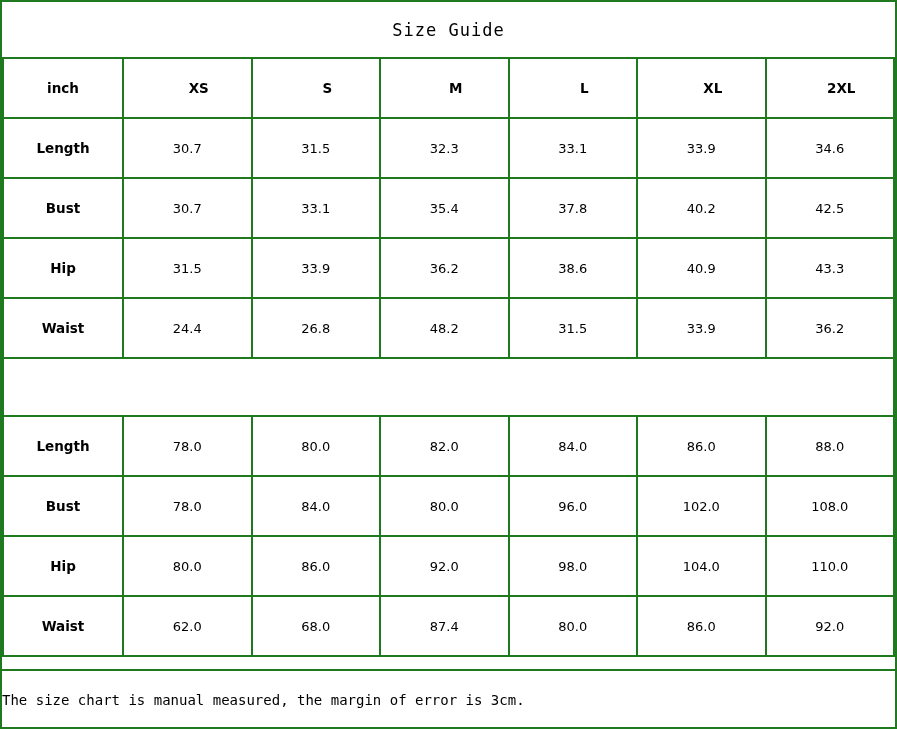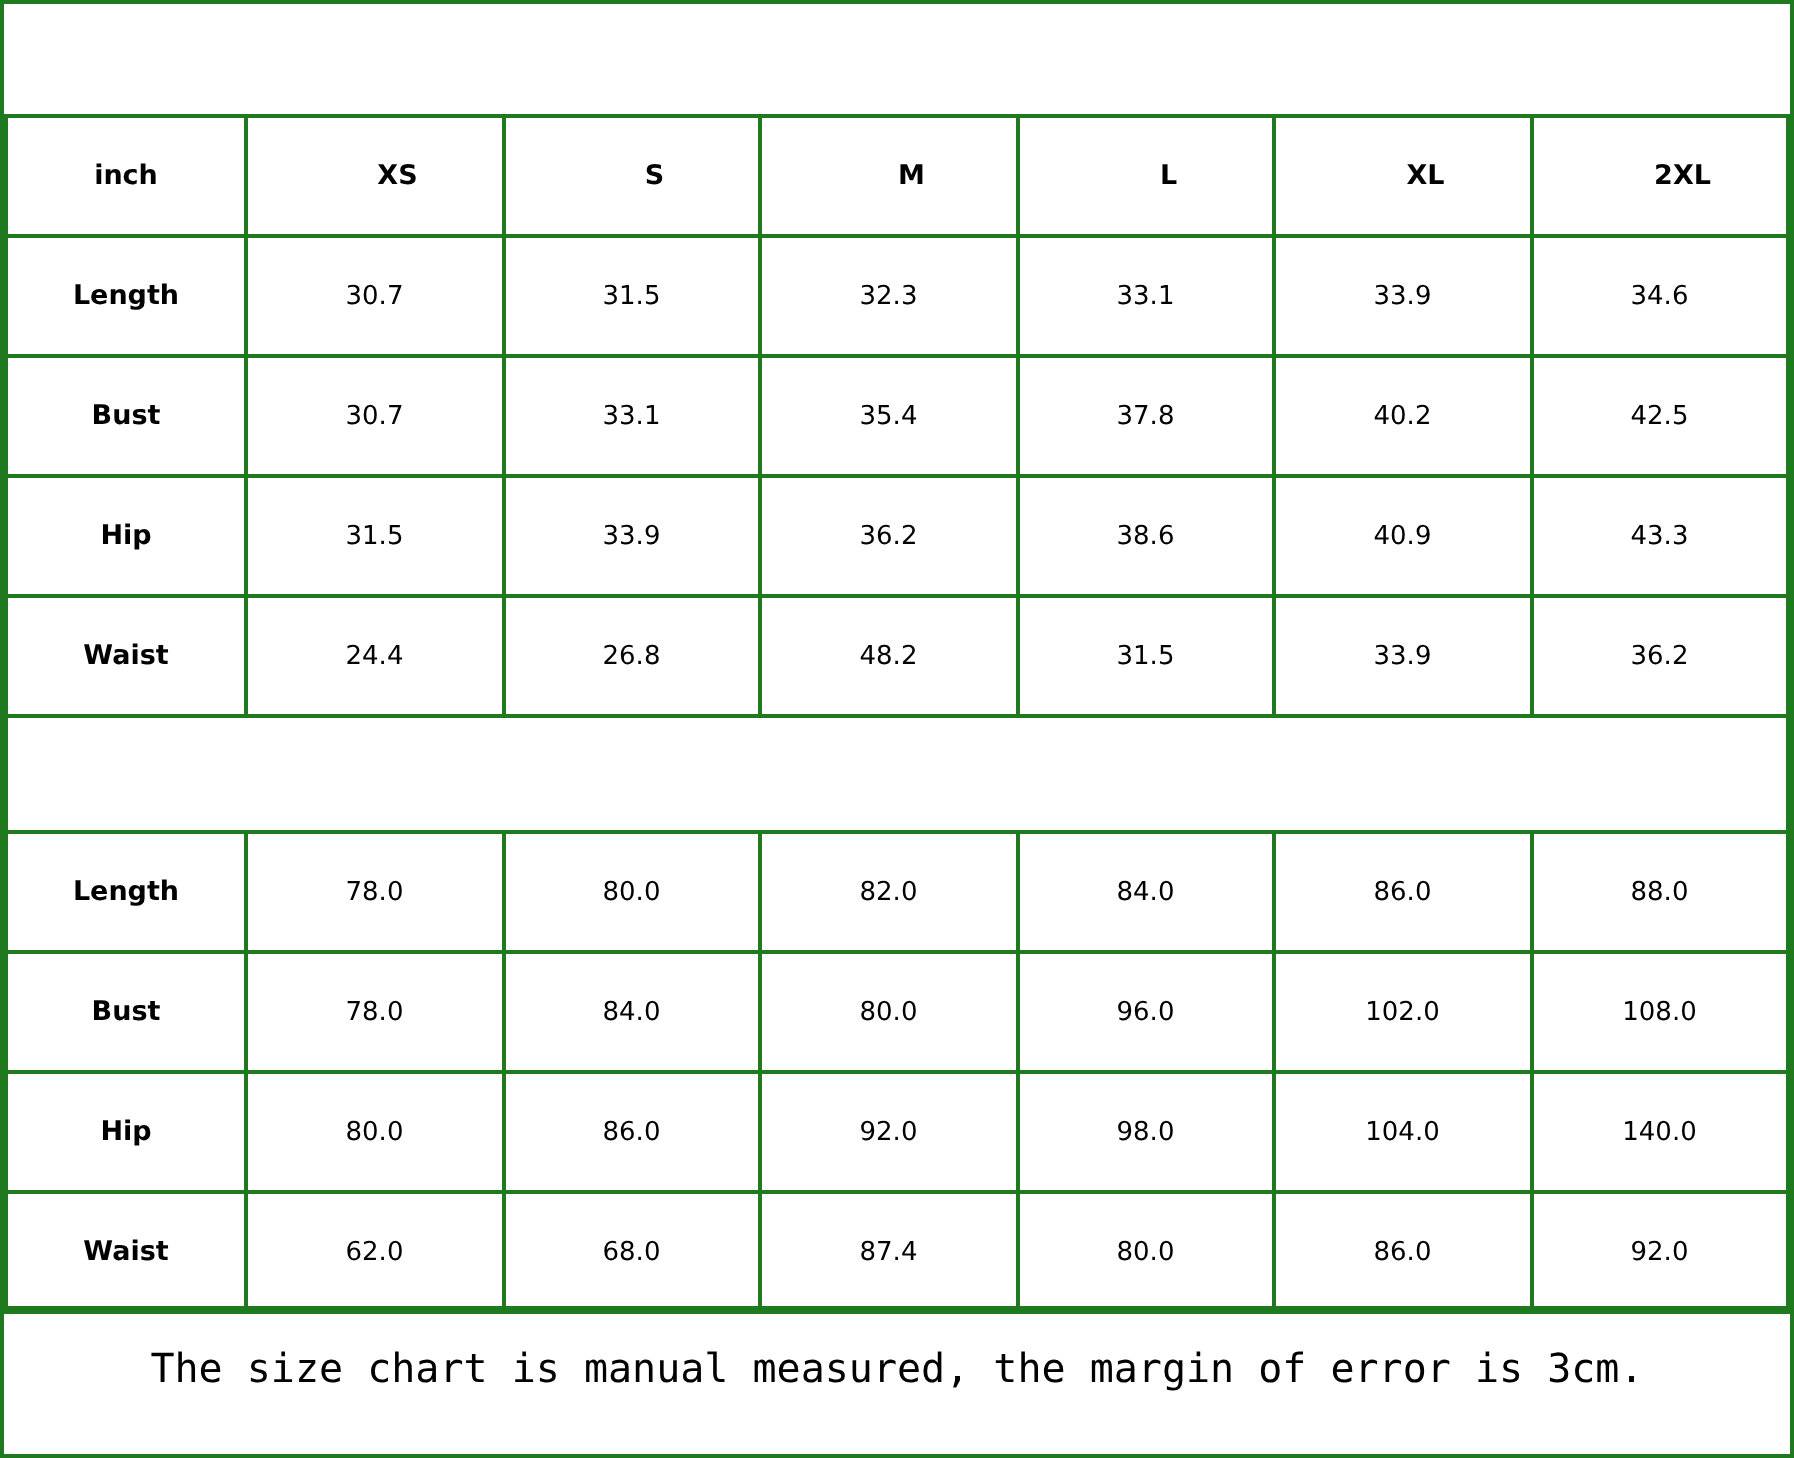--- a/index.html
+++ b/index.html
@@ -67,41 +67,41 @@
     height: 56px;
     border-left: 2px solid #1f7a1f;
     border-right: 2px solid #1f7a1f;
     background: #ffffff;
   }
   .footer-note {
     position: absolute;
     left: 0;
     right: 0;
     bottom: 0;
-    height: 74px;
+    height: 58px;
     line-height: 58px;
-    text-align: center;
     font-family: "DejaVu Sans Mono", monospace;
-    font-size: 20px;
+    font-size: 14px;
     border-top: 2px solid #1f7a1f;
     color: #000;
     box-sizing: border-box;
   }
   .tables-wrap {
     position: absolute;
     top: 55px;
     left: 0;
     right: 0;
   }
 </style>
 </head>
 <body>
 
 <div class="page">
 
+  <div class="title">Size Guide</div>
 
   <div class="tables-wrap">
 
     <table class="size-table">
       <colgroup>
           <col class="first-col">
           <col>
           <col>
           <col>
           <col>
@@ -188,21 +188,21 @@
           <td class="value">102.0</td>
           <td class="value">108.0</td>
         </tr>
         <tr>
           <td class="row-head">Hip</td>
           <td class="value">80.0</td>
           <td class="value">86.0</td>
           <td class="value">92.0</td>
           <td class="value">98.0</td>
           <td class="value">104.0</td>
-          <td class="value">140.0</td>
+          <td class="value">110.0</td>
         </tr>
         <tr>
           <td class="row-head">Waist</td>
           <td class="value">62.0</td>
           <td class="value">68.0</td>
           <td class="value">87.4</td>
           <td class="value">80.0</td>
           <td class="value">86.0</td>
           <td class="value">92.0</td>
         </tr>

